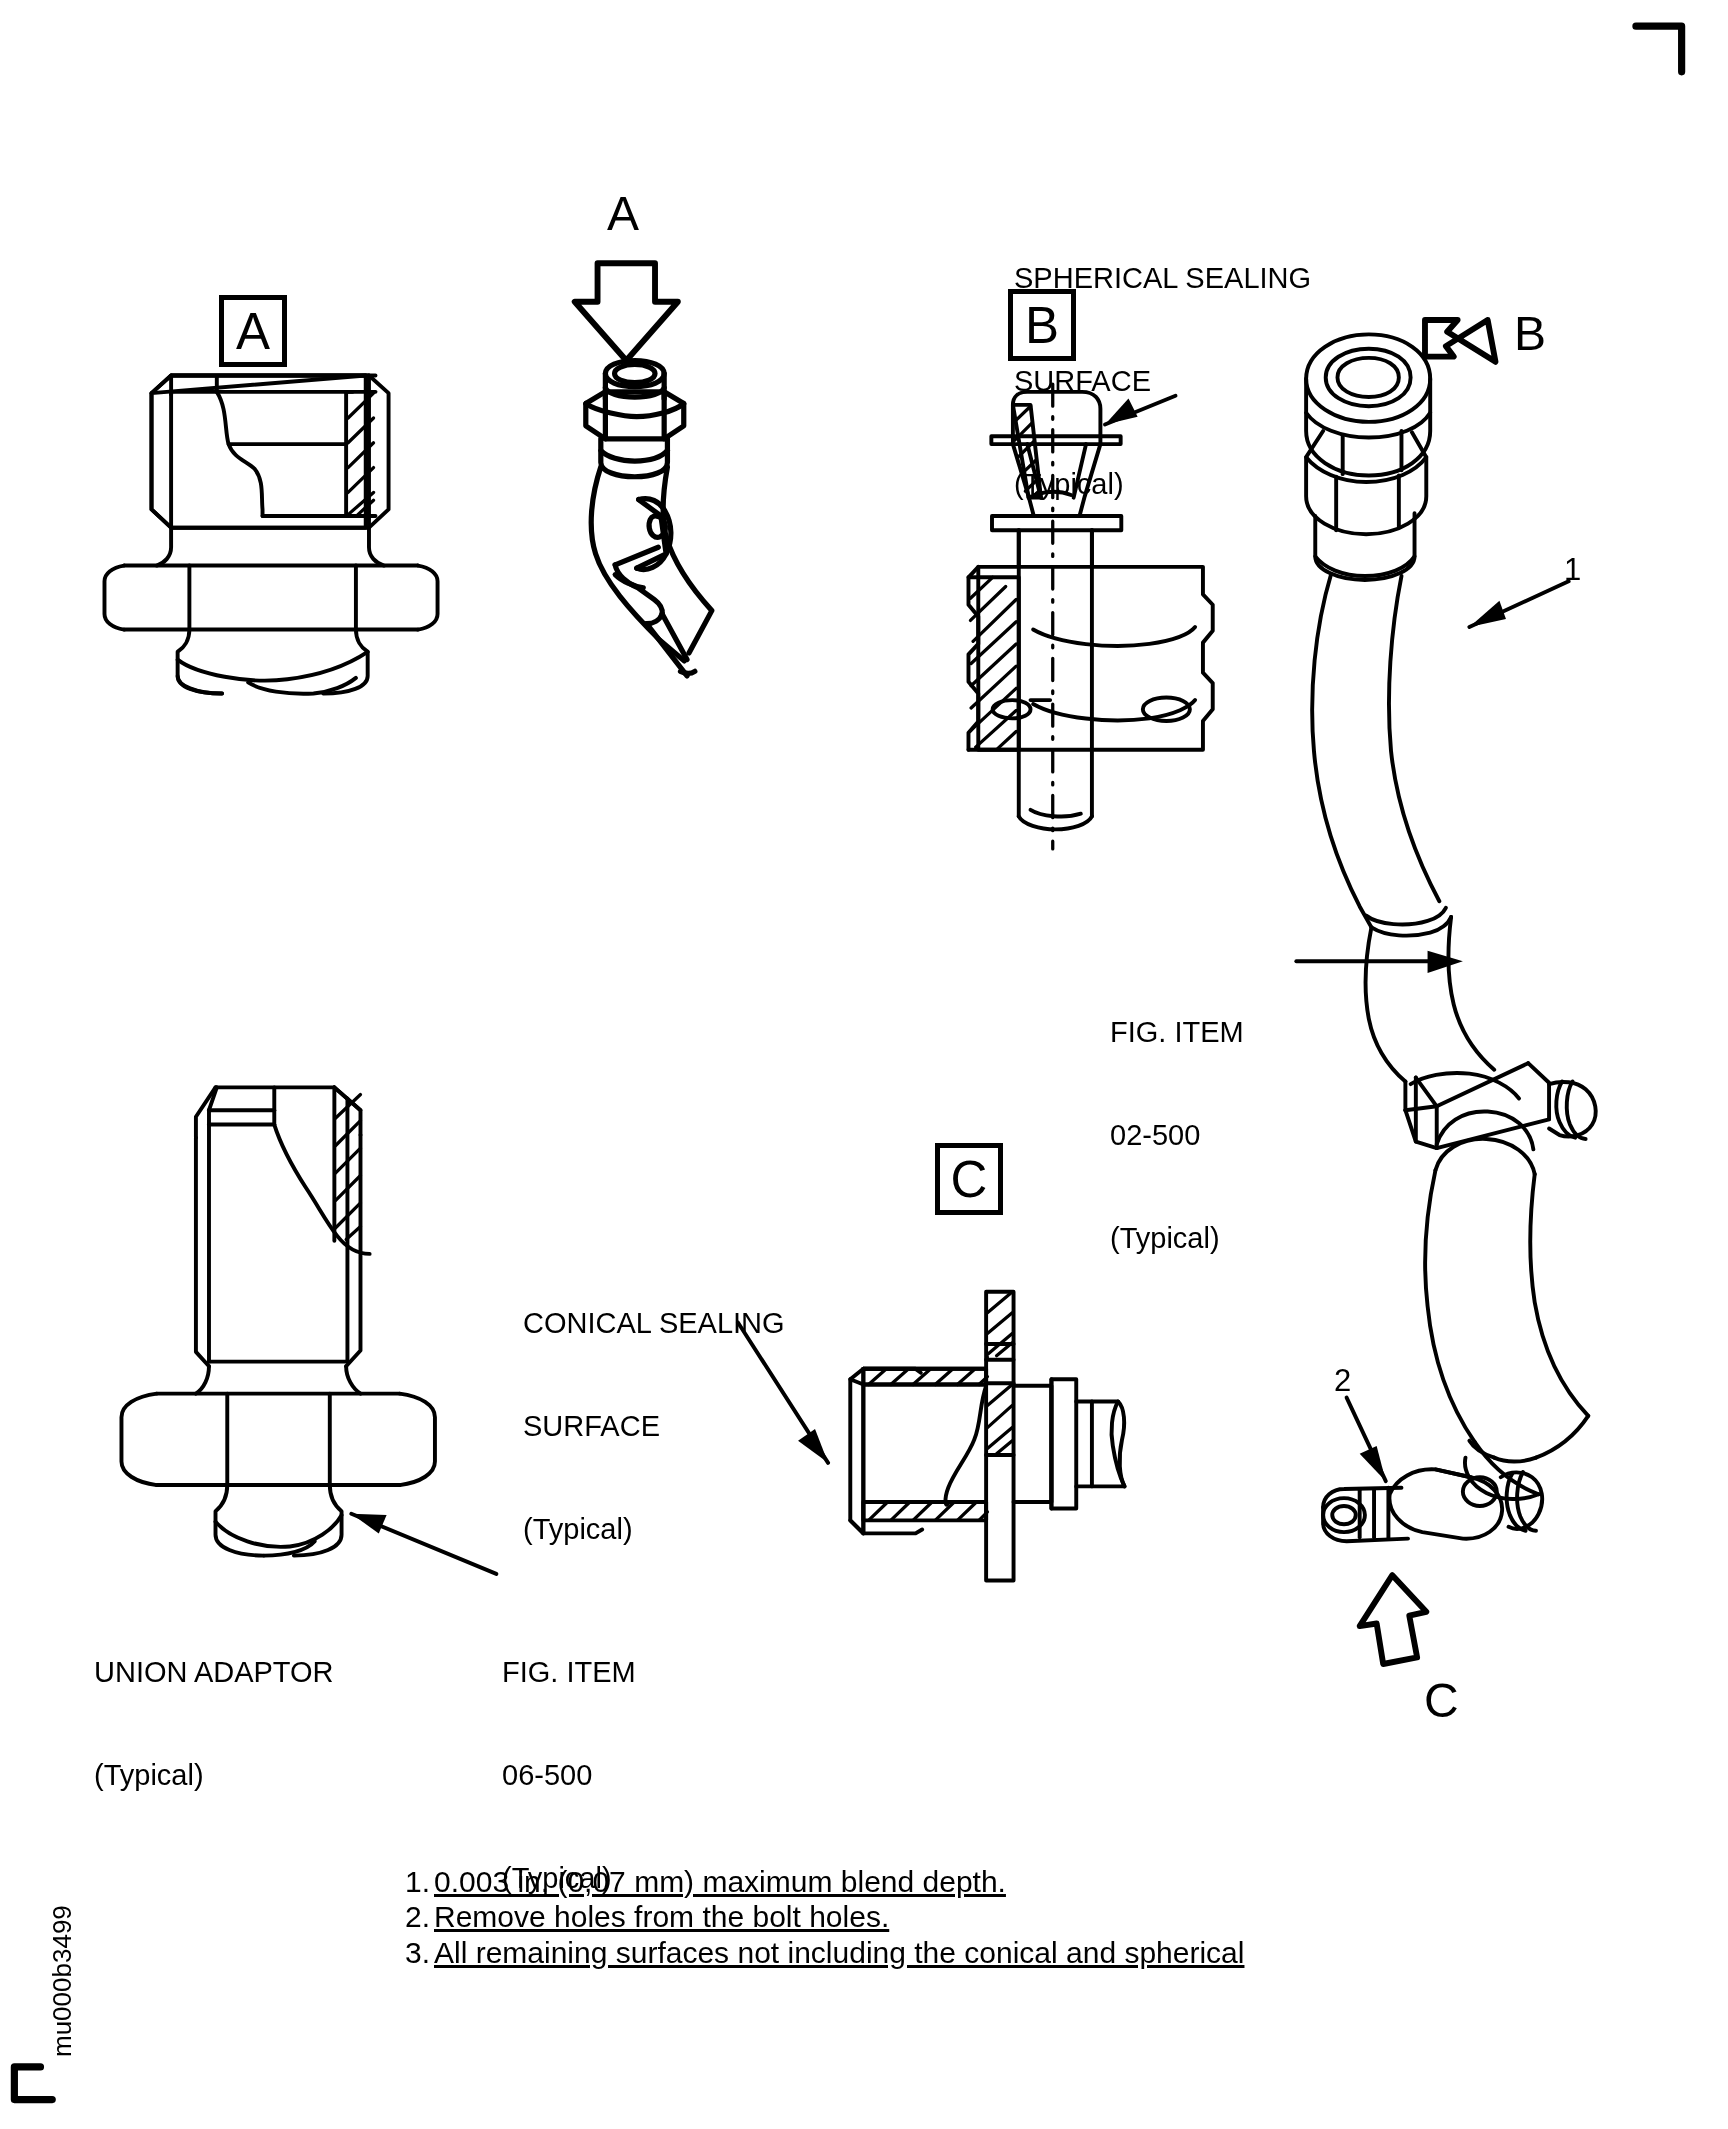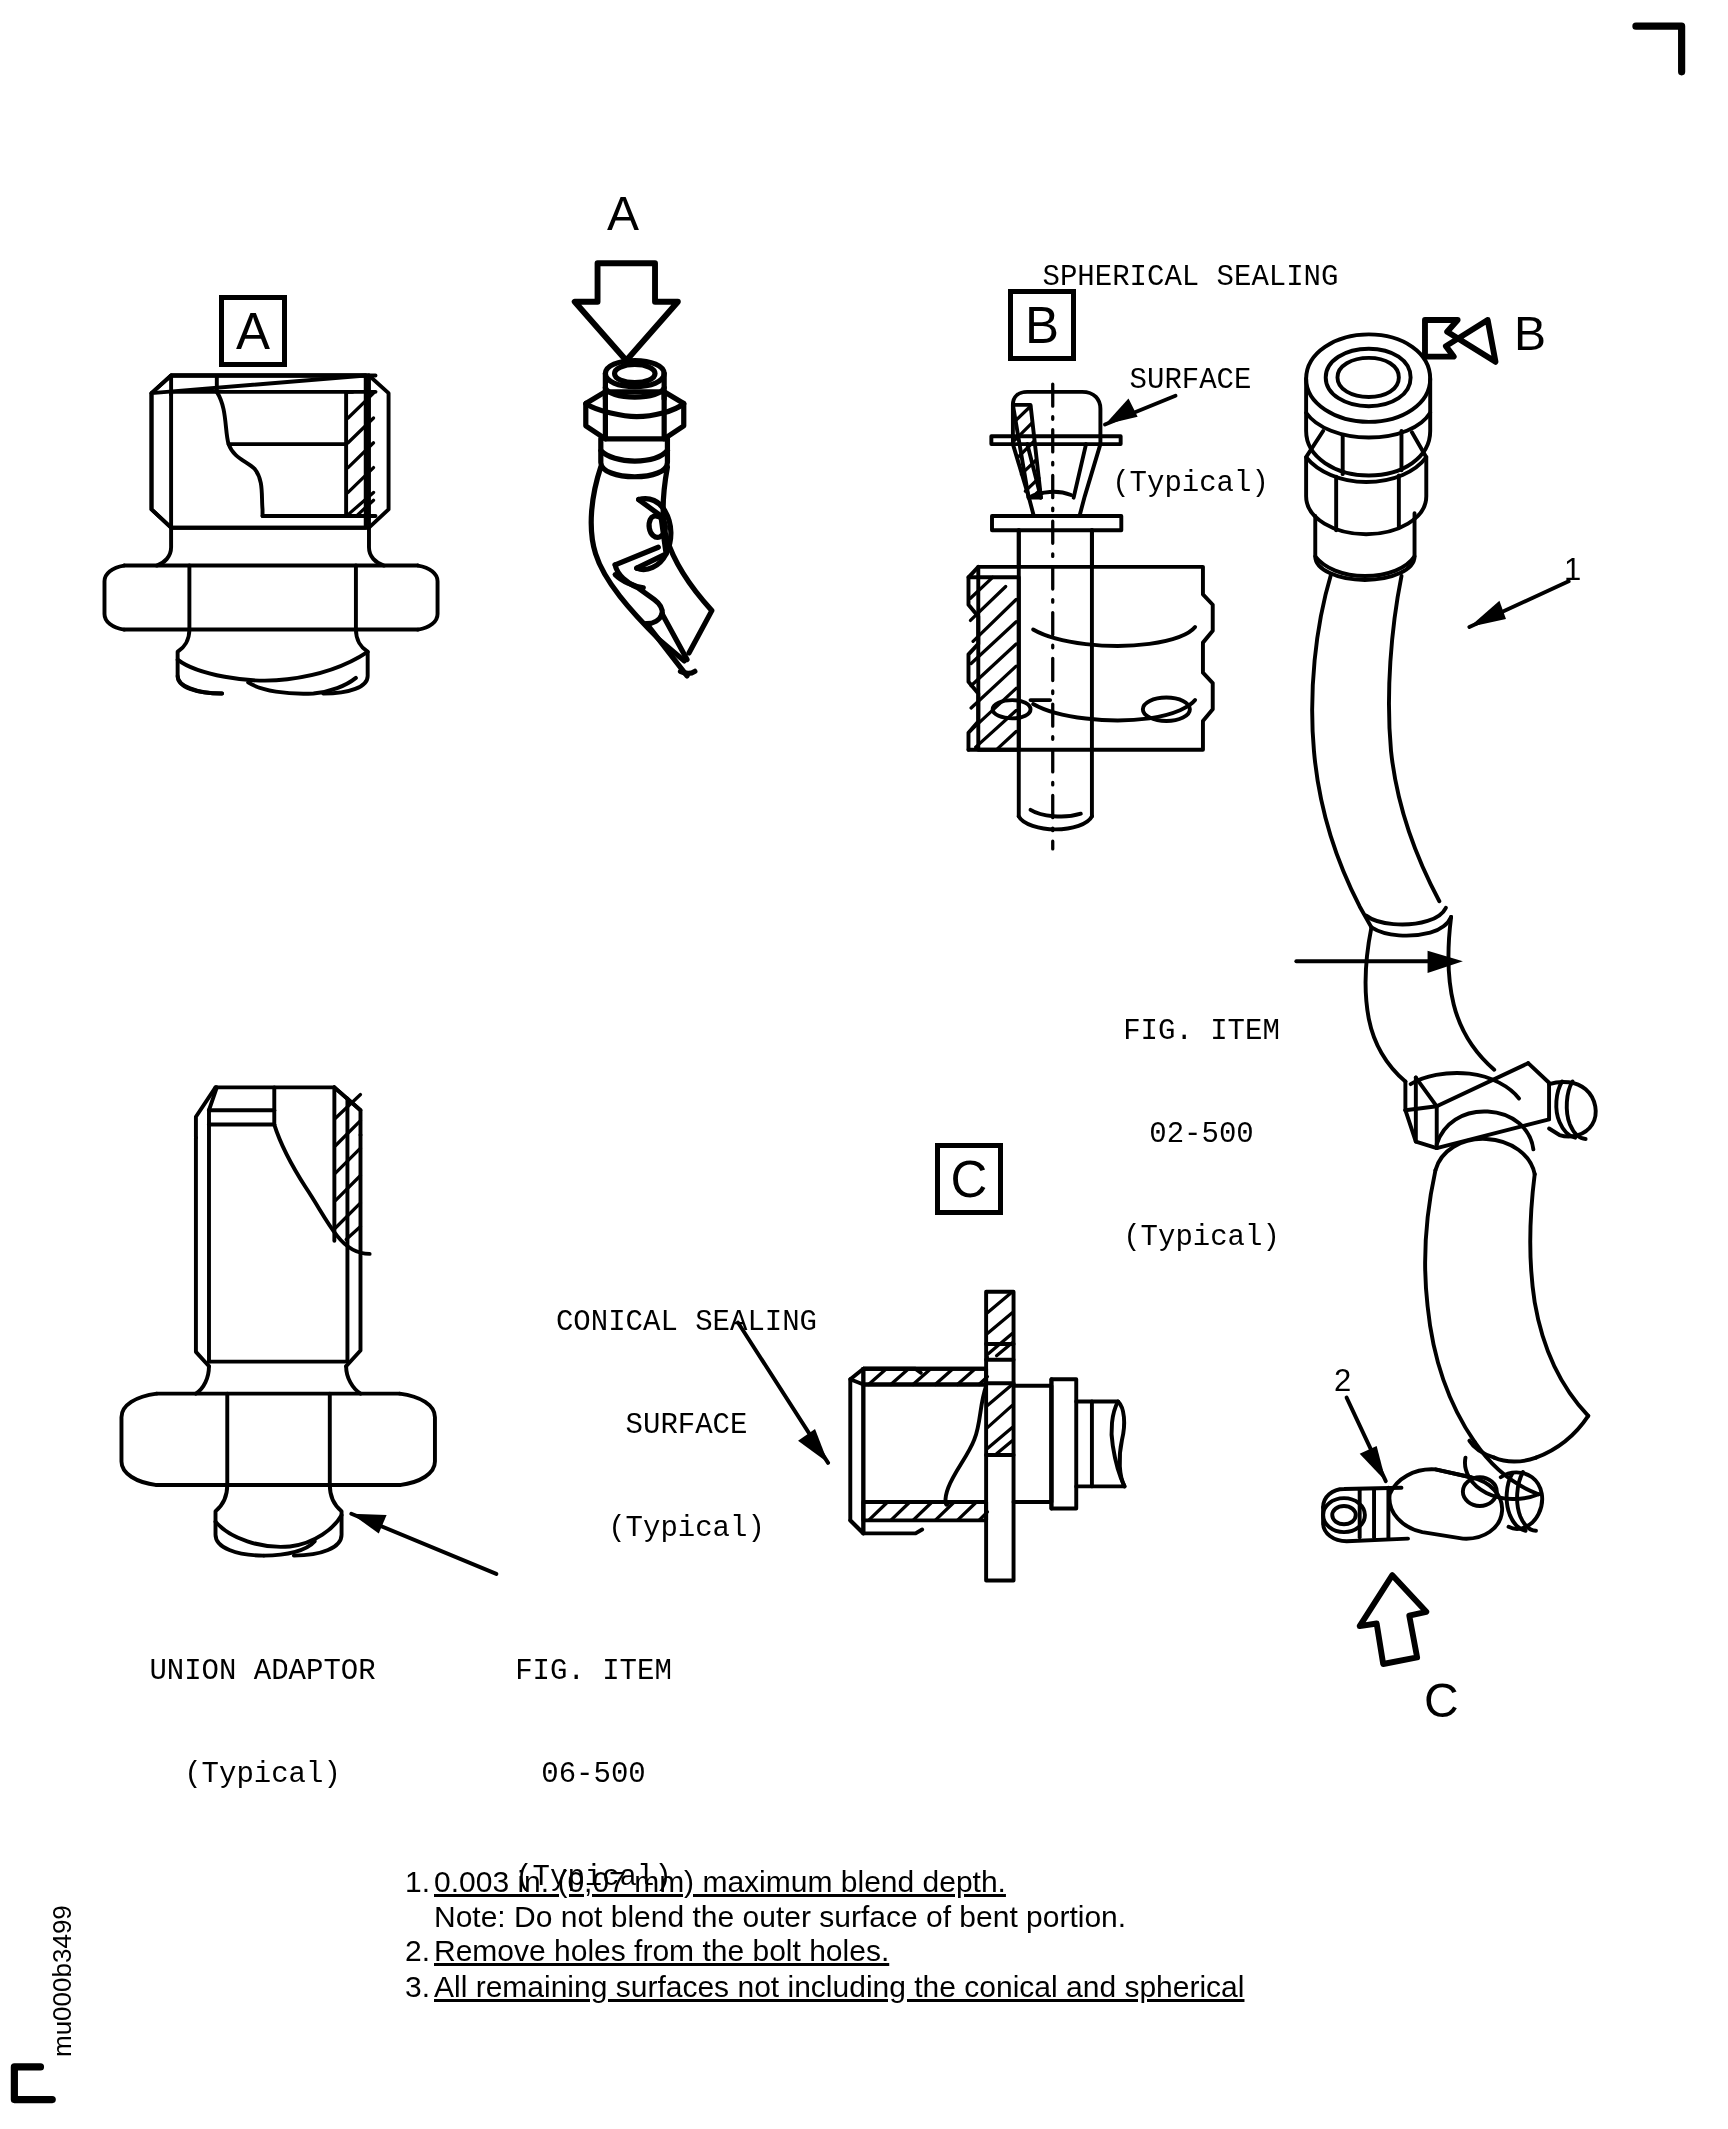--- a/index.html
+++ b/index.html
@@ -27,22 +27,21 @@
   }
   .txt {
     position: absolute;
     white-space: pre;
     font-family: "Liberation Sans", sans-serif;
     color: #000000;
     line-height: 1.18;
   }
   .t-label {
     font-size: 29px;
-    text-align: center;
-    font-family: Liberation Mono, monospace;
+    text-align: left;
   }
   .t-callout {
     font-size: 31px;
   }
   .t-arrowletter {
     font-size: 48px;
   }
   .t-vert {
     font-size: 26px;
     transform-origin: 0 0;
@@ -547,21 +546,20 @@
 
   <div class="txt t-callout" style="left:1564px; top:552px;">1</div>
   <div class="txt t-callout" style="left:1334px; top:1363px;">2</div>
 
   <div class="notes-block">
 
     <div class="note-row">
       <div class="note-num">1.</div>
       <div class="note-text">0.003 in. (0,07 mm) maximum blend depth.</div>
     </div>
-    <div class="note-sub">Note: Do not blend the outer surface of bent portion.</div>
 
     <div class="note-row">
       <div class="note-num">2.</div>
       <div class="note-text">Remove holes from the bolt holes.</div>
     </div>
 
     <div class="note-row">
       <div class="note-num">3.</div>
       <div class="note-text">All remaining surfaces not including the conical and spherical</div>
     </div>

